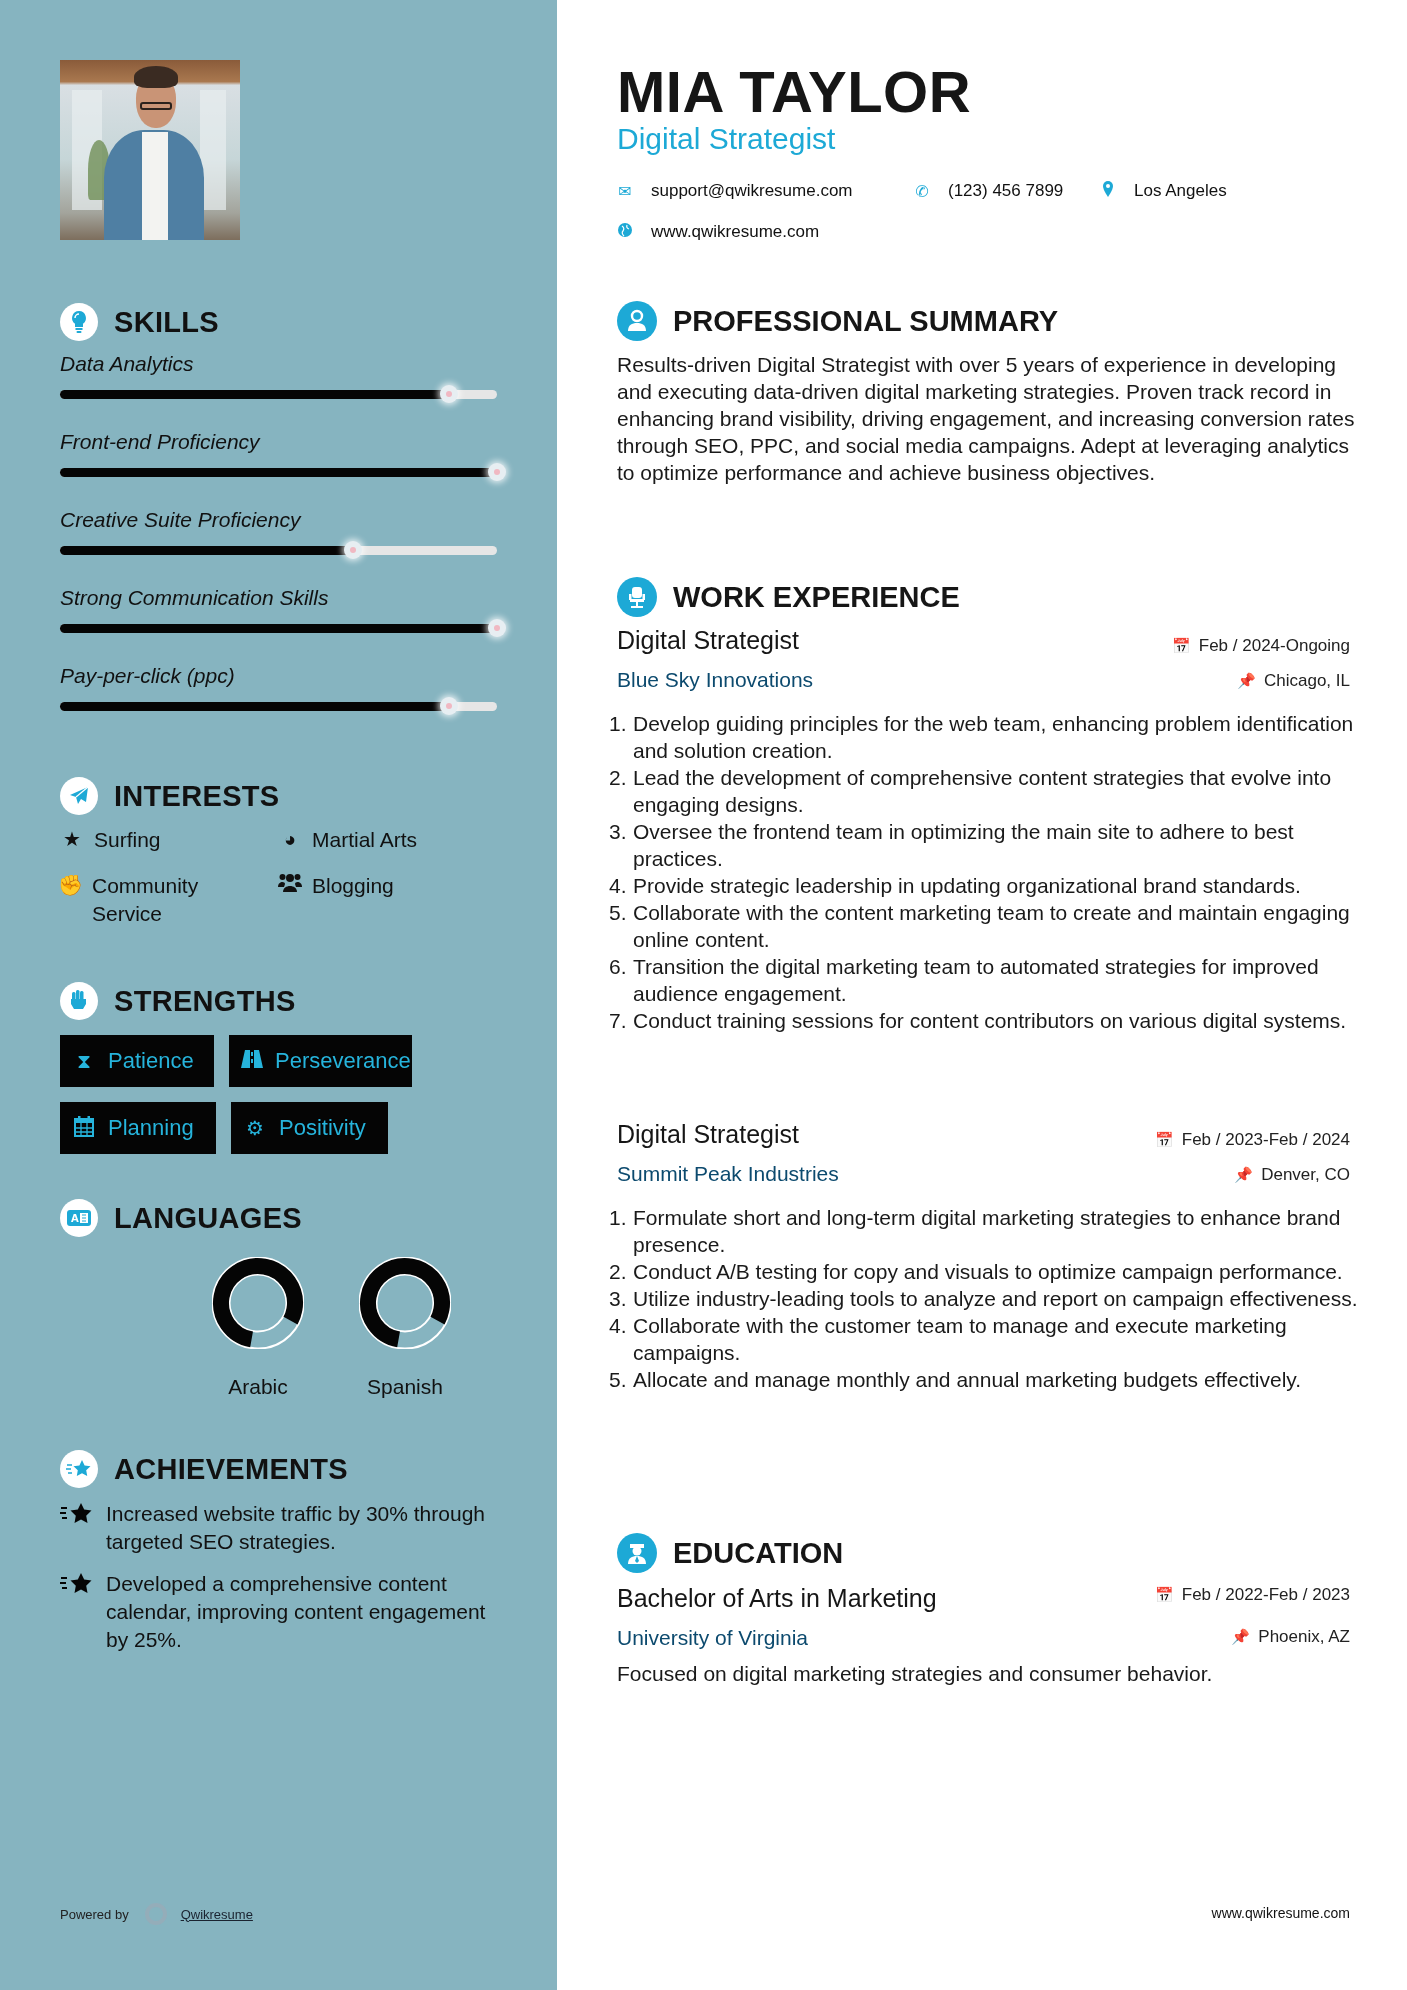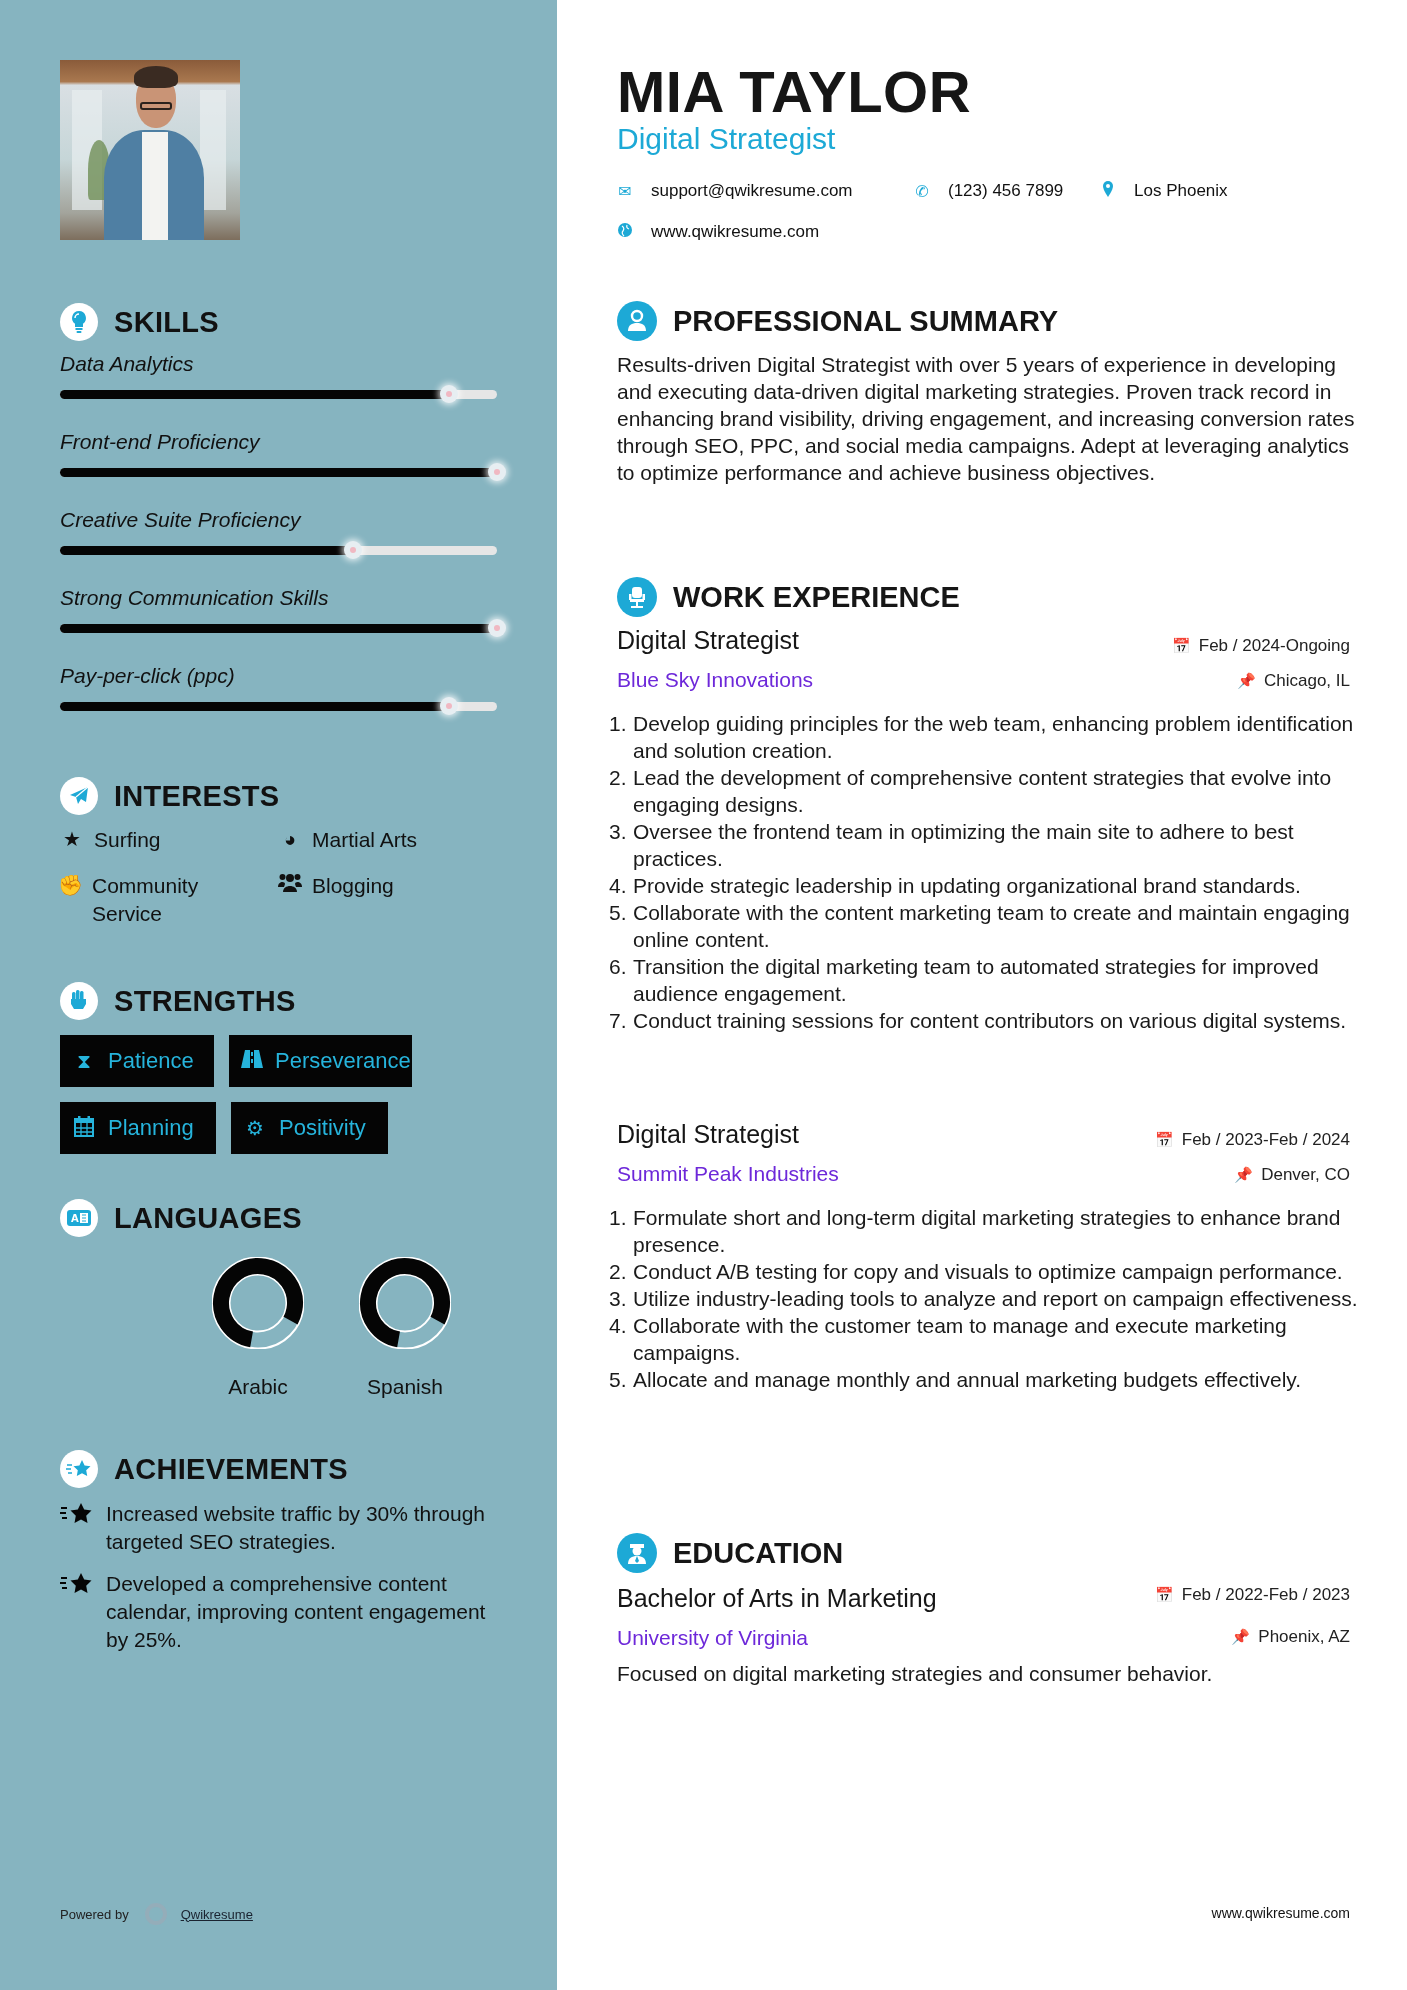--- a/index.html
+++ b/index.html
@@ -56,21 +56,21 @@
   .contact { position: absolute; display: flex; align-items: center; font-size: 17px; color: #111; }
   .contact .ci { color: #1da9d6; margin-right: 18px; font-size: 16px; width: 16px; text-align: center; }
 
   .main-head { position: absolute; left: 60px; display: flex; align-items: center; }
   .main-head .badge { width: 40px; height: 40px; border-radius: 50%; background: #1da9d6; color: #fff; display: flex; align-items: center; justify-content: center; }
   .main-head .title { margin-left: 16px; font-size: 29px; font-weight: bold; color: #161616; }
 
   .summary { position: absolute; left: 60px; top: 351px; width: 740px; font-size: 21px; line-height: 27px; color: #1a1a1a; }
 
   .job-title { position: absolute; left: 60px; font-size: 25px; color: #161616; }
-  .job-company { position: absolute; left: 60px; font-size: 21px; color: #6d28d9; }
+  .job-company { position: absolute; left: 60px; font-size: 21px; color: #0c4a6e; }
   .job-date { position: absolute; right: 57px; font-size: 17px; color: #222; display: flex; align-items: center; }
   .job-loc { position: absolute; right: 57px; font-size: 17px; color: #222; display: flex; align-items: center; }
   .job-date .di, .job-loc .di { margin-right: 8px; font-size: 15px; }
   .bullets { position: absolute; left: 52px; width: 760px; font-size: 21px; line-height: 27px; color: #1a1a1a; list-style: none; }
   .bullets li { display: flex; }
   .bullets li .n { width: 24px; flex-shrink: 0; }
 
   .edu-desc { position: absolute; left: 60px; top: 1662px; font-size: 21px; color: #1a1a1a; }
   .footer-url { position: absolute; right: 57px; top: 1905px; font-size: 14px; color: #111; }
 </style>
@@ -290,21 +290,21 @@
     <span class="ci">✆</span>
     <span>(123) 456 7899</span>
   </div>
   <div class="contact" style="left:543px;top:181px">
     <span class="ci">
       <svg width="10" height="16" viewBox="0 0 10 16">
           <path d="M5 0a5 5 0 0 0-5 5c0 4 5 11 5 11s5-7 5-11a5 5 0 0 0-5-5z" fill="#1da9d6"></path>
           <circle cx="5" cy="5" r="2" fill="#fff"></circle>
         </svg>
     </span>
-    <span>Los Phoenix</span>
+    <span>Los Angeles</span>
   </div>
   <div class="contact" style="left:60px;top:222px">
     <span class="ci">
       <svg width="16" height="16" viewBox="0 0 16 16">
           <circle cx="8" cy="8" r="7" fill="#1da9d6"></circle>
           <path d="M5 4 q3 2 1 5 q-2 2 1 5 M10 3 q-1 3 2 4" stroke="#fff" stroke-width="1.2" fill="none"></path>
         </svg>
     </span>
     <span>www.qwikresume.com</span>
   </div>

